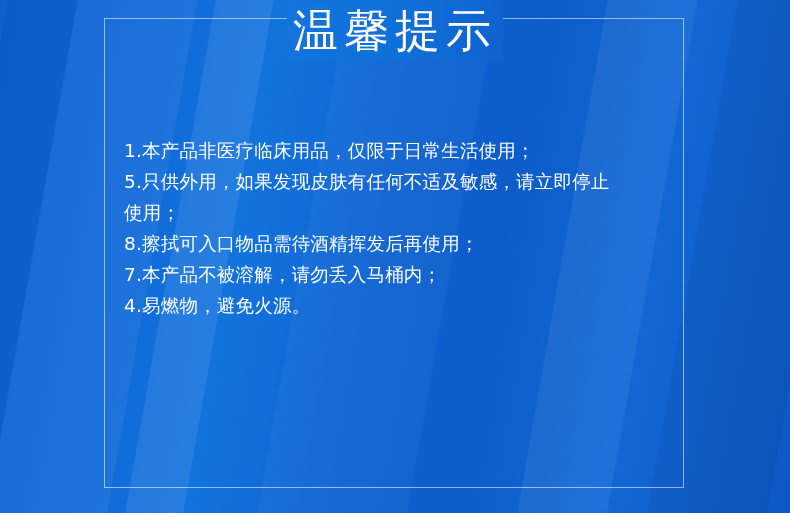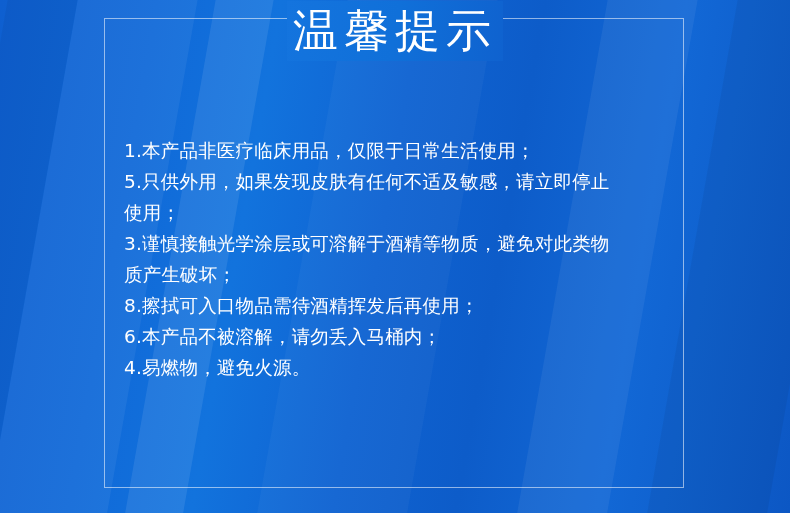--- a/index.html
+++ b/index.html
@@ -104,20 +104,18 @@
   <div class="frame"></div>
 
   <div class="title-wrap">
     <div class="title">温馨提示</div>
   </div>
 
   <div class="notes">
     <div class="note-line">1.本产品非医疗临床用品，仅限于日常生活使用；</div>
     <div class="note-line">5.只供外用，如果发现皮肤有任何不适及敏感，请立即停止
 使用；</div>
-    <div class="note-line">3.谨慎接触光学涂层或可溶解于酒精等物质，避免对此类物
-质产生破坏；</div>
     <div class="note-line">8.擦拭可入口物品需待酒精挥发后再使用；</div>
-    <div class="note-line">6.本产品不被溶解，请勿丢入马桶内；</div>
+    <div class="note-line">7.本产品不被溶解，请勿丢入马桶内；</div>
     <div class="note-line">4.易燃物，避免火源。</div>
   </div>
 
 </div>
 
 </body></html>

